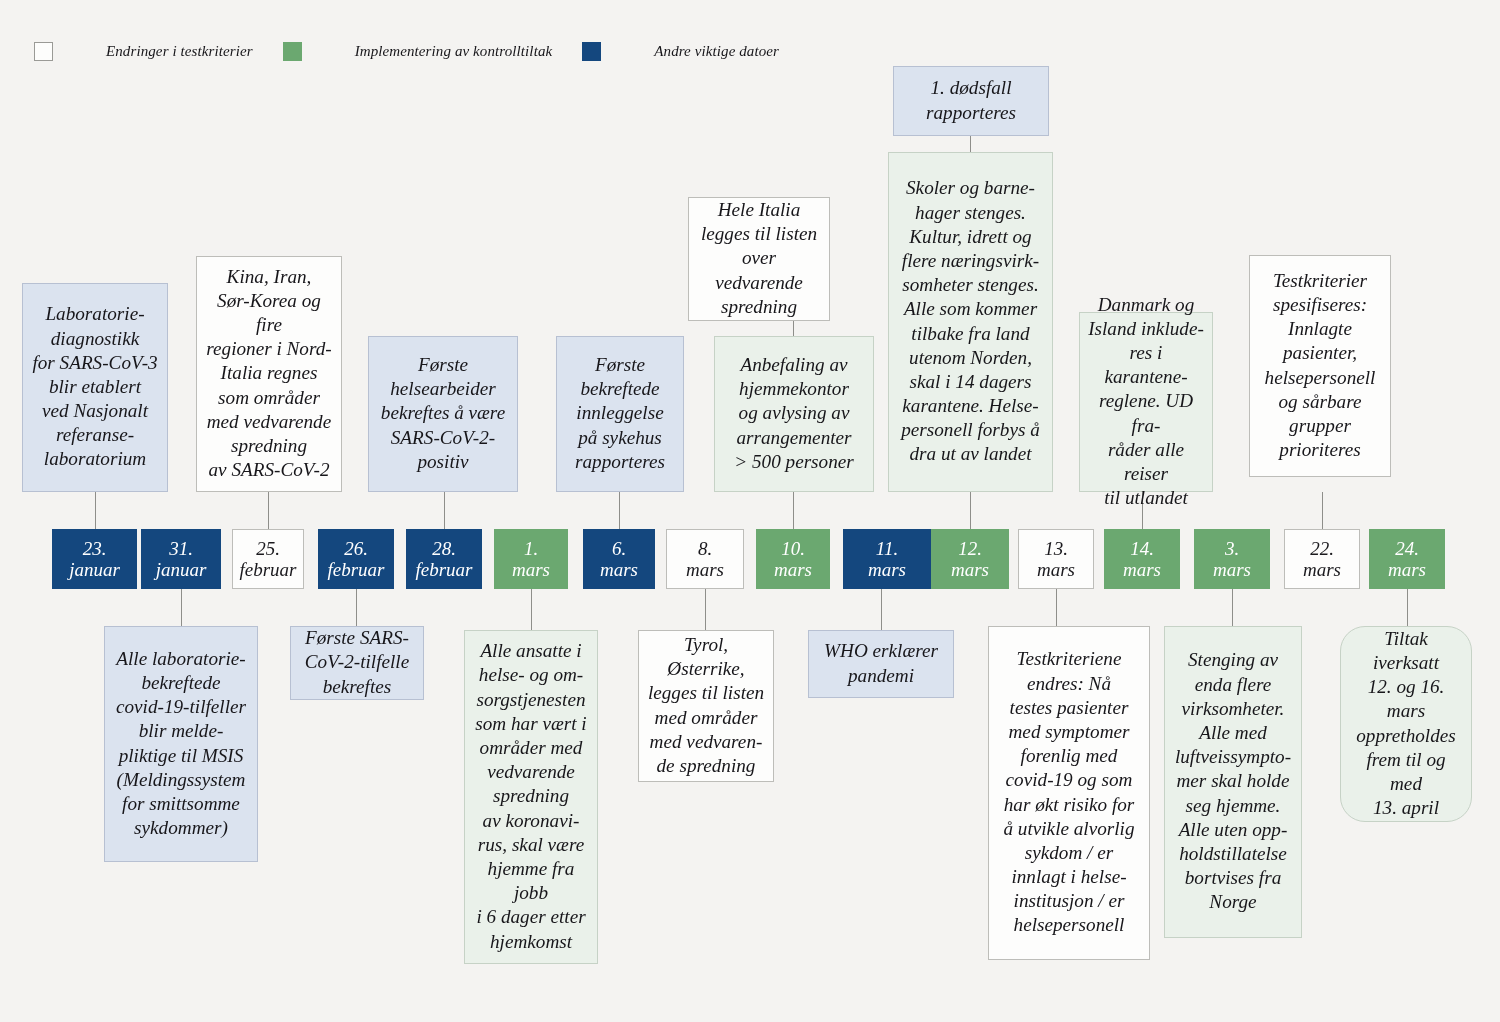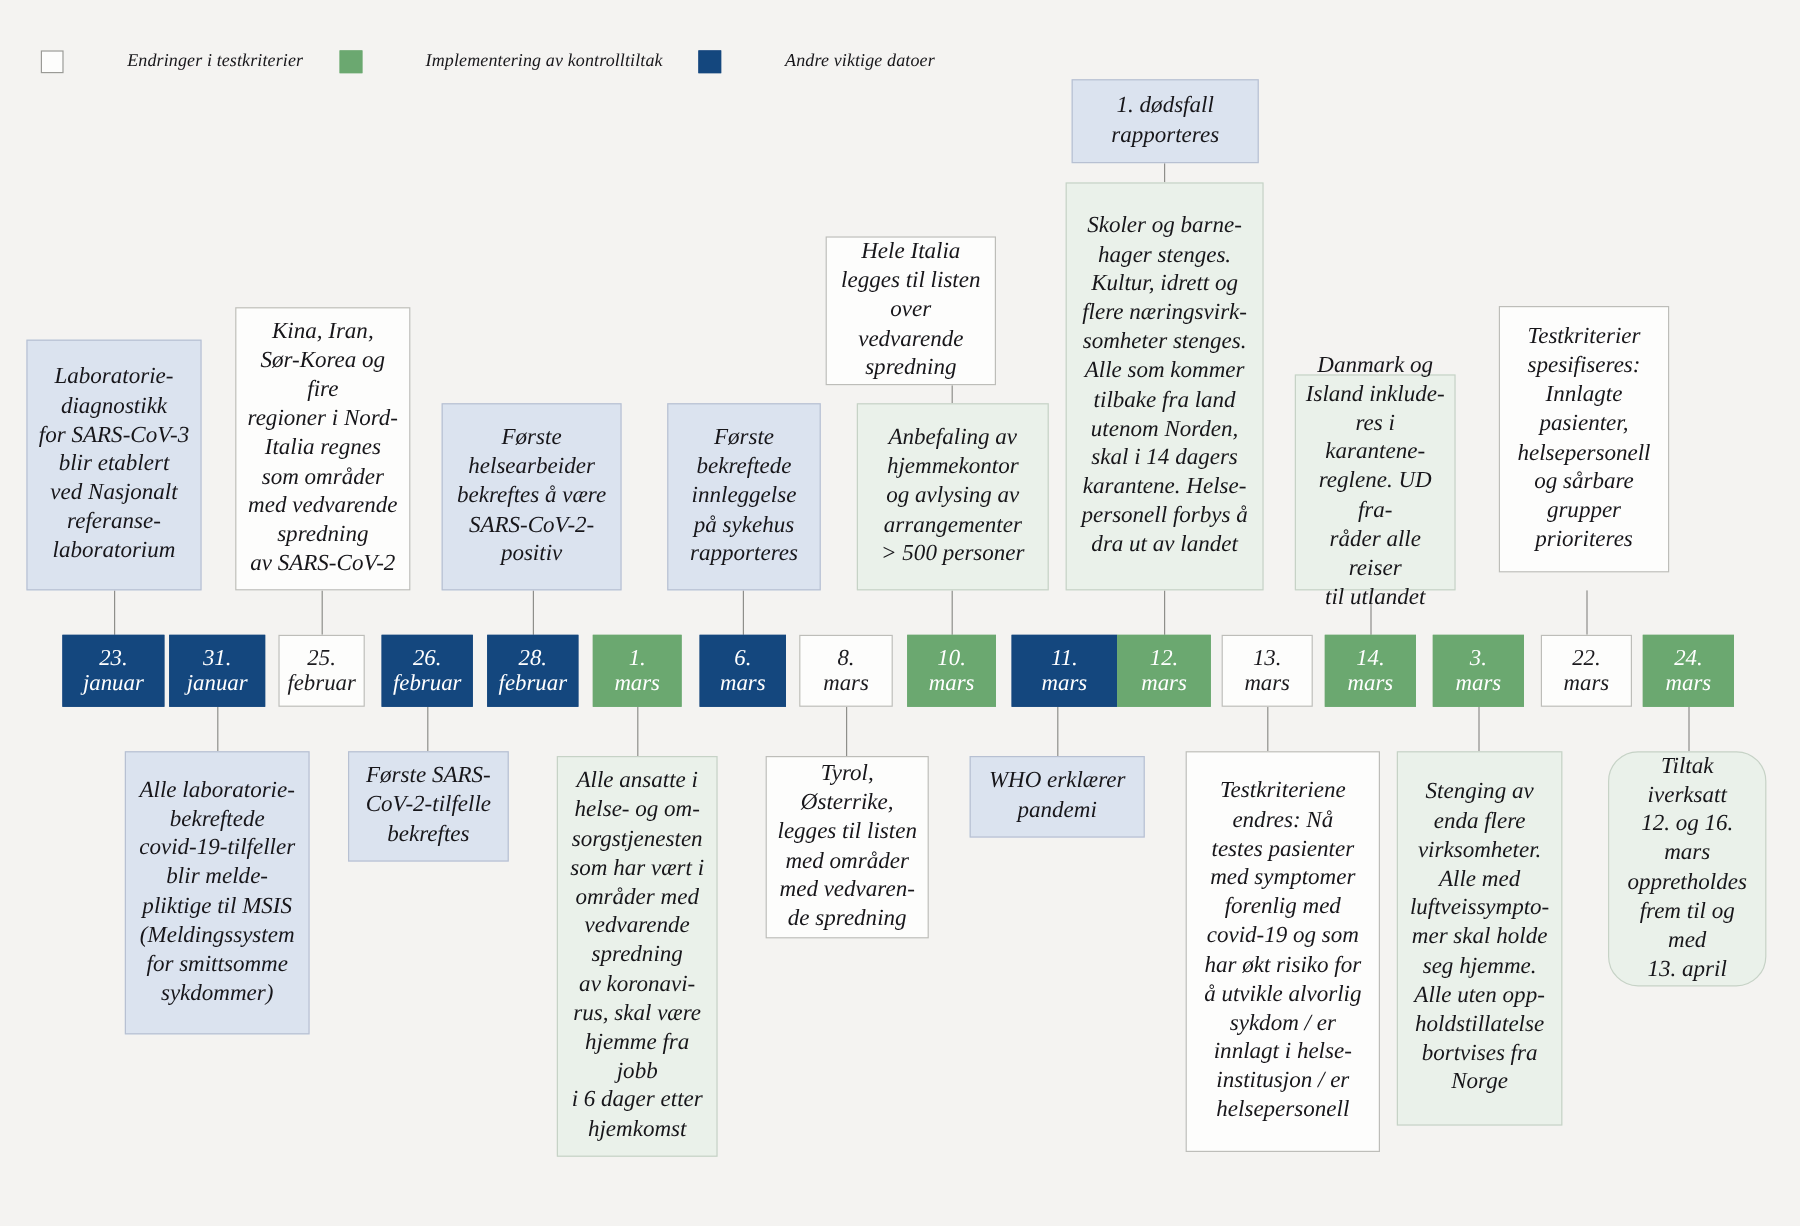--- a/index.html
+++ b/index.html
@@ -135,21 +135,21 @@
 som områder
 med vedvarende
 spredning
 av SARS-CoV-2</span>
     </div>
     <div class="conn" style="left: 268px; top: 492px; height: 37px;"></div>
     <div class="date-chip chip-blue" style="left: 318px; width: 76px;">
       <span class="d1">26.</span>
       <span class="d2">februar</span>
     </div>
-    <div class="card card-blue" style="left: 290px; top: 626px; width: 134px; height: 92px;">
+    <div class="card card-blue" style="left: 290px; top: 626px; width: 134px; height: 74px;">
       <span>Første SARS-
 CoV-2-tilfelle
 bekreftes</span>
     </div>
     <div class="conn" style="left: 356px; top: 589px; height: 37px;"></div>
     <div class="date-chip chip-blue" style="left: 406px; width: 76px;">
       <span class="d1">28.</span>
       <span class="d2">februar</span>
     </div>
     <div class="card card-blue" style="left: 368px; top: 336px; width: 150px; height: 156px;">

